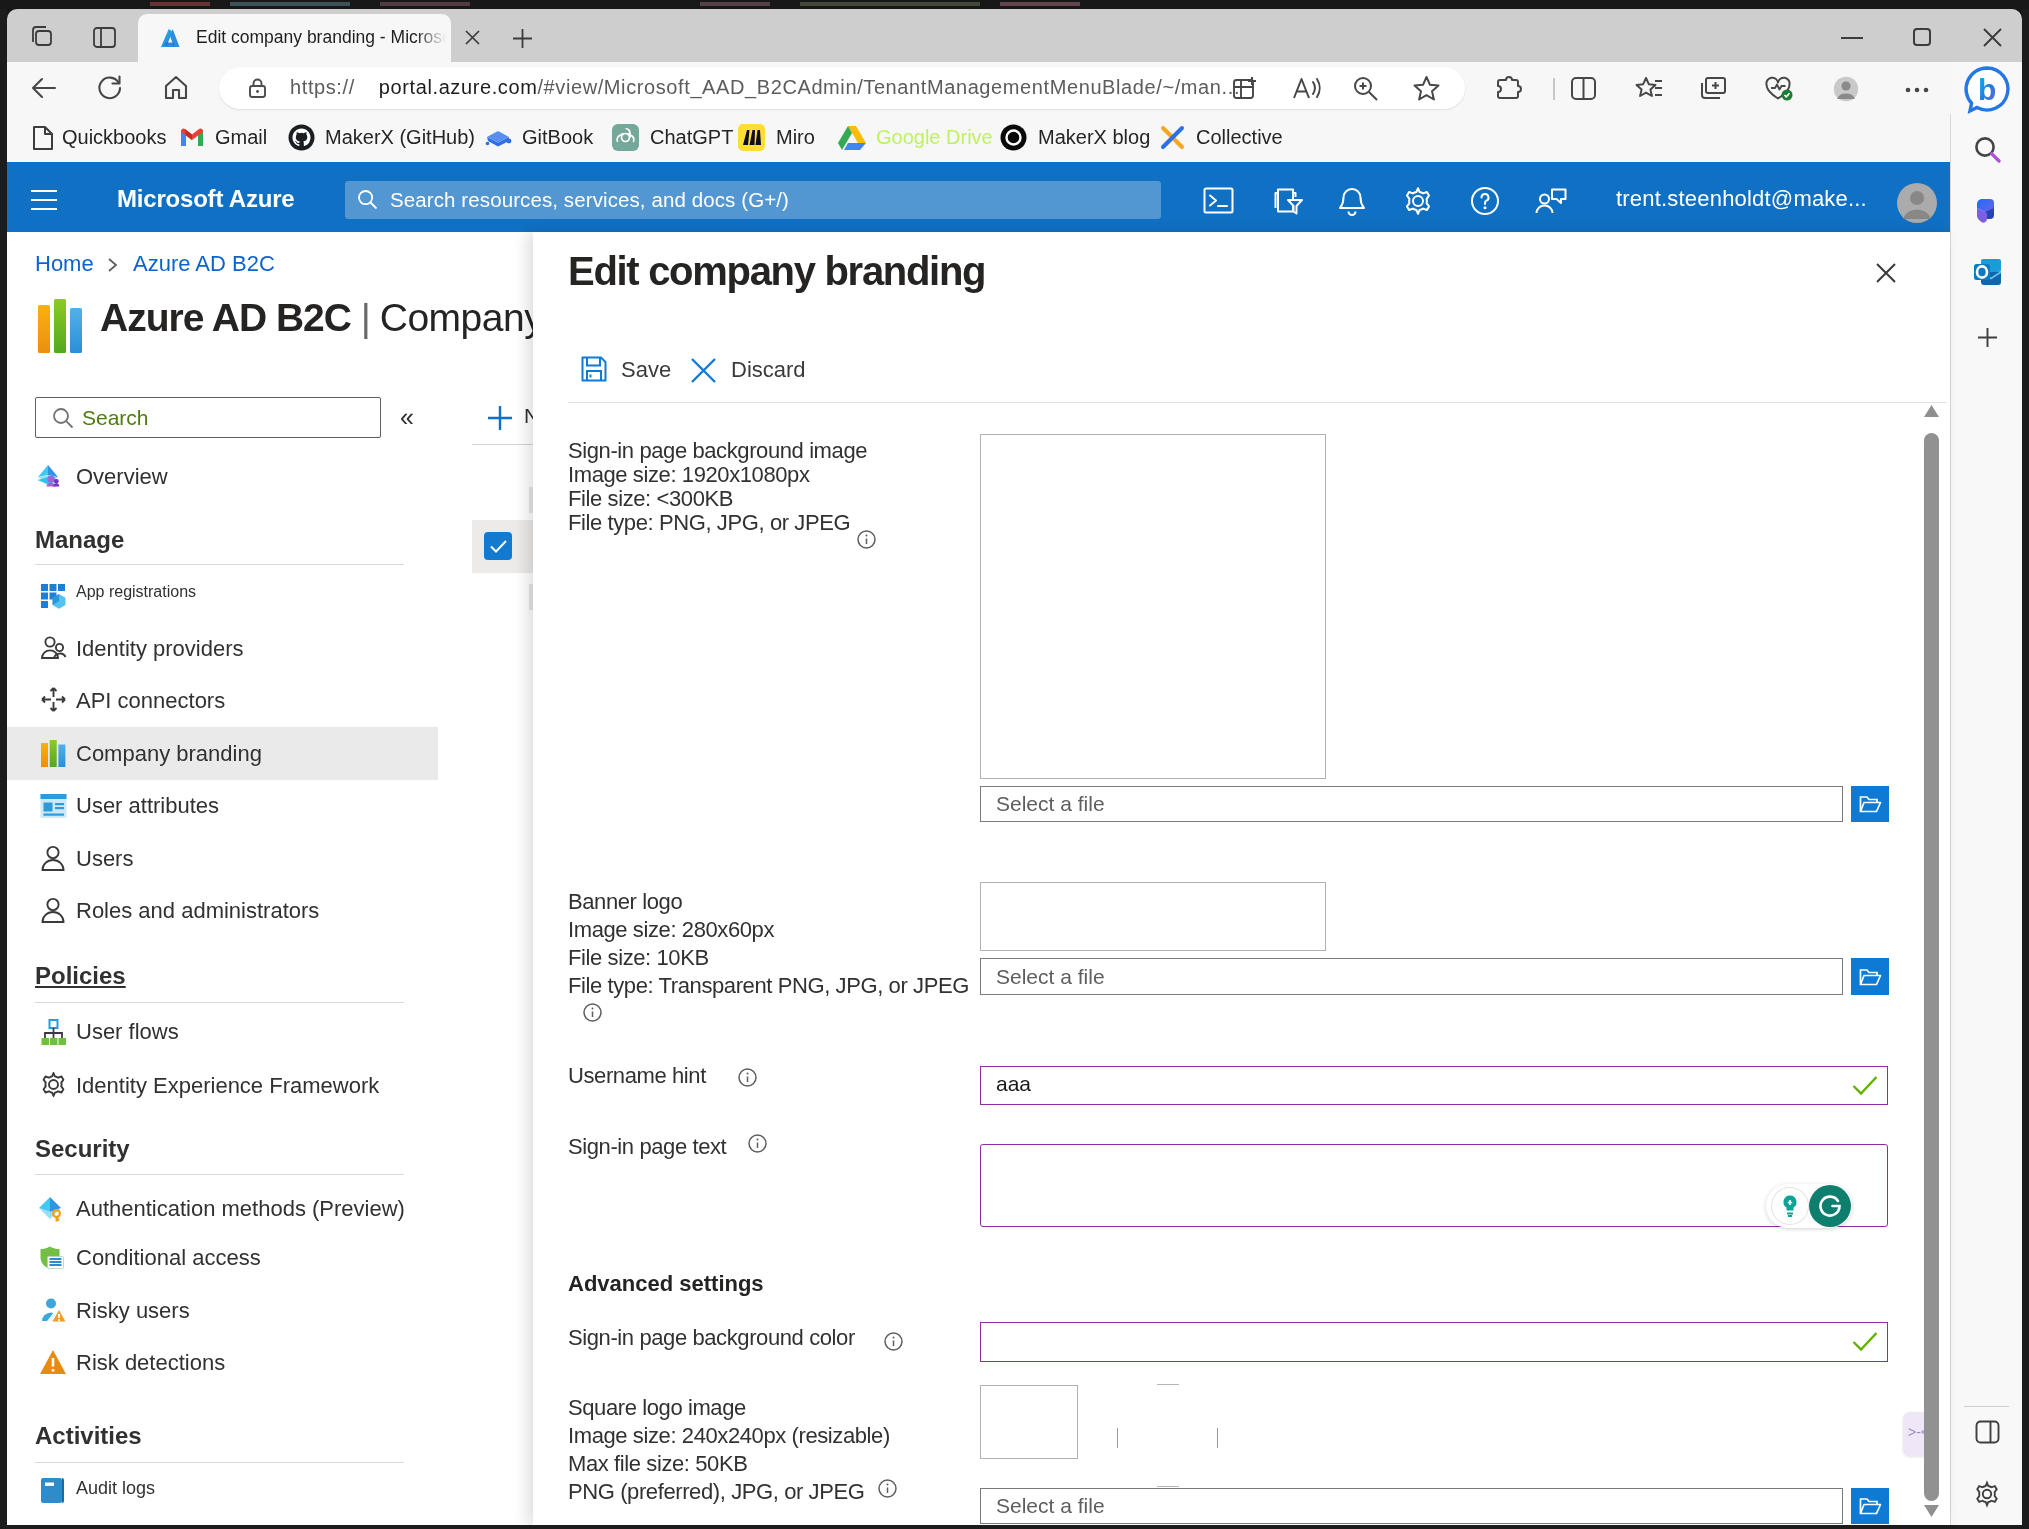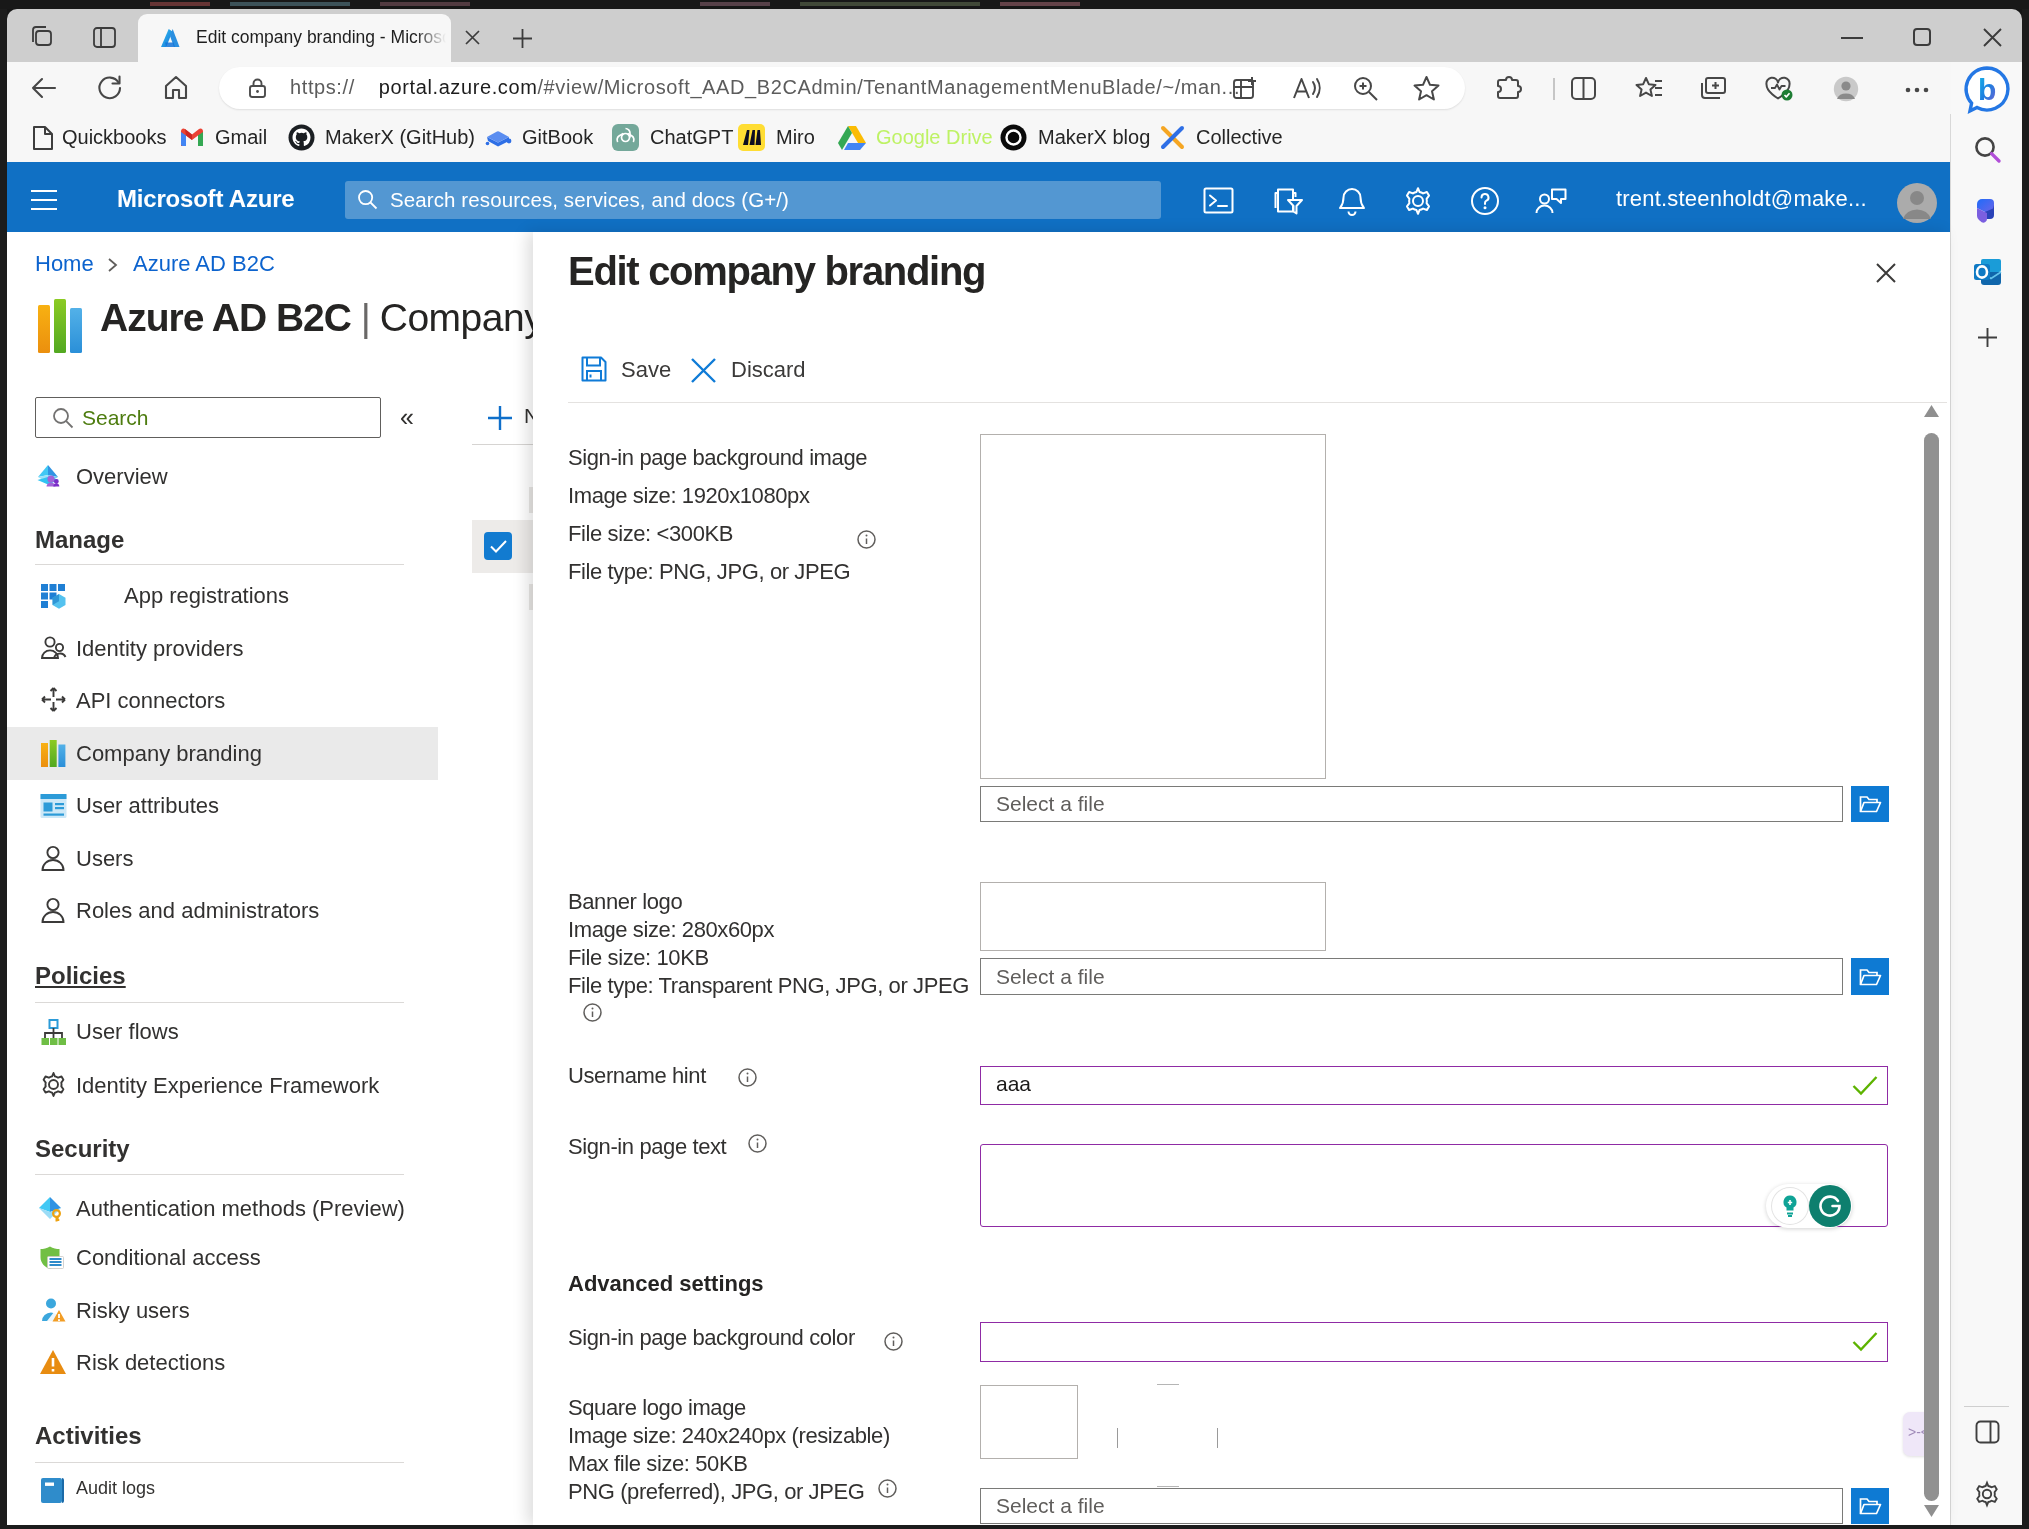--- a/index.html
+++ b/index.html
@@ -495,21 +495,21 @@
           <rect x="9.5" y="1" width="7" height="7"></rect>
           <rect x="18" y="1" width="7" height="7"></rect>
         <rect x="1" y="9.5" width="7" height="7"></rect>
           <rect x="9.5" y="9.5" width="7" height="7"></rect>
         <rect x="1" y="18" width="7" height="7"></rect>
       </g>
       <path d="M19 11 l6.5 3.7 v7.4 L19 25.8 l-6.5 -3.7 v-7.4 Z" fill="#54c2ef"></path>
       <path d="M19 11 v7.2 l-6.5 3.9 v-7.4 Z" fill="#1173c1" opacity=".55"></path>
     </svg>
   </div>
-  <div class="t" style="left:76px;top:583px;font-size:22px;margin-left:48px;">App registrations</div>
+  <div class="t" style="left:76px;top:583px;font-size:16px;">App registrations</div>
 
   <div class="a" style="left:40px;top:634px;">
     <svg width="27" height="27" viewBox="0 0 27 27" fill="none" stroke="#3b3a39" stroke-width="1.9">
       <circle cx="10" cy="8" r="4.6"></circle>
       <path d="M2 24 a 8 7.6 0 0 1 16 0 Z"></path>
       <circle cx="19.5" cy="13.5" r="3.6"></circle>
       <path d="M14 24.5 a 6 5.6 0 0 1 11.5 -1.5"></path>
     </svg>
   </div>
   <div class="t" style="left:76px;top:636px;font-size:22px;">Identity providers</div>
@@ -660,21 +660,21 @@
   </div>
   <div class="t" style="left:621px;top:357px;font-size:22px;color:#3b3a39;">Save</div>
   <div class="a" style="left:690px;top:357px;">
     <svg width="27" height="27" viewBox="0 0 27 27" stroke="#0f7bd7" stroke-width="2.4">
         <path d="M2 2 L25 25 M25 2 L2 25"></path>
       </svg>
   </div>
   <div class="t" style="left:731px;top:357px;font-size:22px;color:#3b3a39;">Discard</div>
   <div class="a" style="left:568px;top:402px;width:1379px;height:1px;background:#e4e2e0;"></div>
 
-  <div class="t" style="left:568px;top:439px;font-size:22px;letter-spacing:-0.4px;line-height:38px;white-space:normal;width:400px;">Sign-in page background image<br>Image size: 1920x1080px<br>File size: &lt;300KB<br>File type: PNG, JPG, or JPEG</div>
+  <div class="t" style="left:568px;top:439px;font-size:22px;letter-spacing:-0.4px;line-height:24px;white-space:normal;width:400px;">Sign-in page background image<br>Image size: 1920x1080px<br>File size: &lt;300KB<br>File type: PNG, JPG, or JPEG</div>
   <div class="a" style="left:857px;top:530px;">
     <svg width="19" height="19" viewBox="0 0 19 19" fill="none" stroke="#605e5c" stroke-width="1.5">
       <circle cx="9.5" cy="9.5" r="8.5"></circle>
         <path d="M9.5 8.5 V14"></path>
         <circle cx="9.5" cy="5.6" r="1" fill="#605e5c" stroke="none"></circle>
     </svg>
   </div>
 
   <div class="a" style="left:980px;top:434px;width:346px;height:345px;border:1px solid #b3b0ad;background:#fff;"></div>
 

